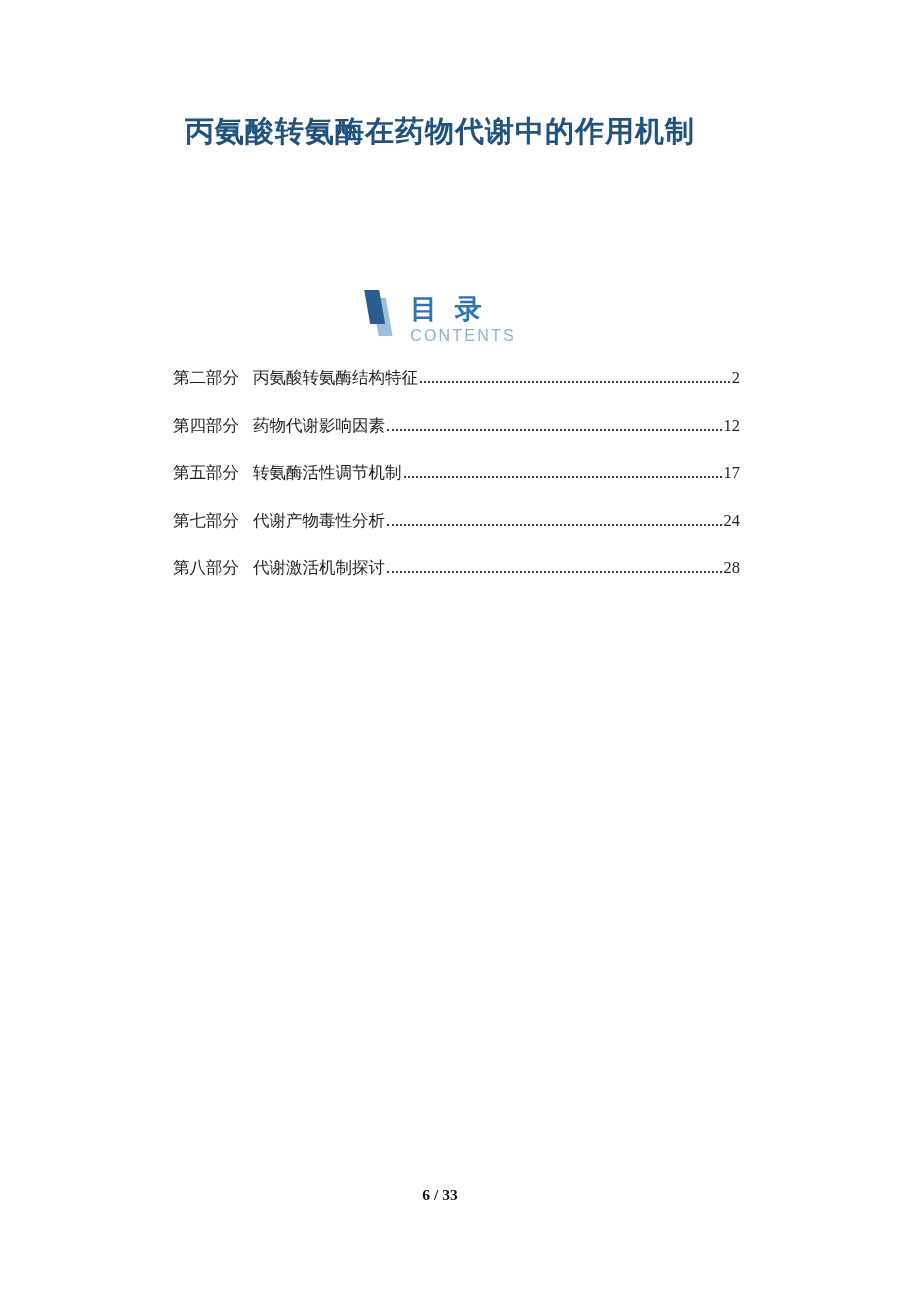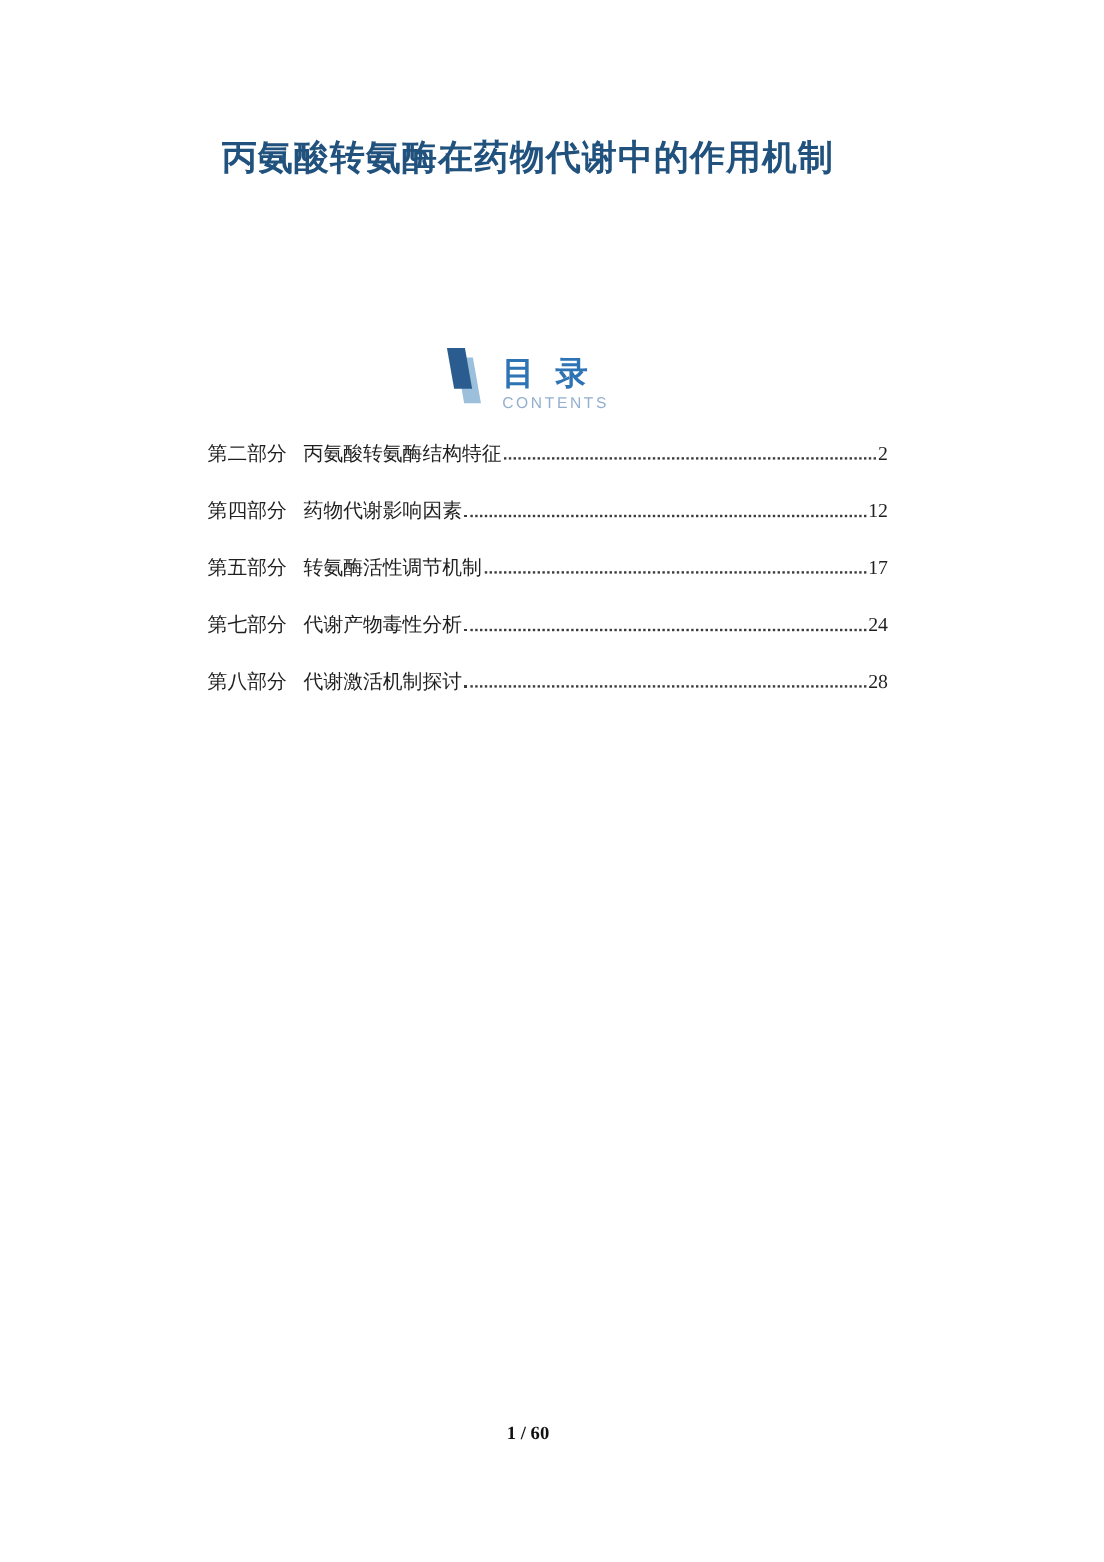--- a/index.html
+++ b/index.html
@@ -74,21 +74,21 @@
     font-family: "Liberation Sans", "DejaVu Sans", sans-serif;
     font-size: 27px;
     font-weight: 600;
     letter-spacing: 5px;
     color: #2E74B5;
     line-height: 1.1;
     white-space: nowrap;
   }
   .toc-subheading {
     font-family: "Liberation Sans", "DejaVu Sans", sans-serif;
-    font-size: 13px;
+    font-size: 16px;
     font-weight: 400;
     letter-spacing: 2.2px;
     color: #93AFCE;
     margin-top: 2px;
     white-space: nowrap;
   }
 
   
   .toc-list {
     position: absolute;
@@ -192,16 +192,16 @@
     <div class="toc-row">
       <span class="toc-label">第八部分</span>
       <span class="toc-title">代谢激活机制探讨</span>
       <span class="toc-dots"></span>
       <span class="toc-page">28</span>
     </div>
 
   </div>
 
   <div class="page-footer">
-    <span>1 / 60</span>
+    <span>6 / 33</span>
   </div>
 
 </div>
 
 </body></html>

